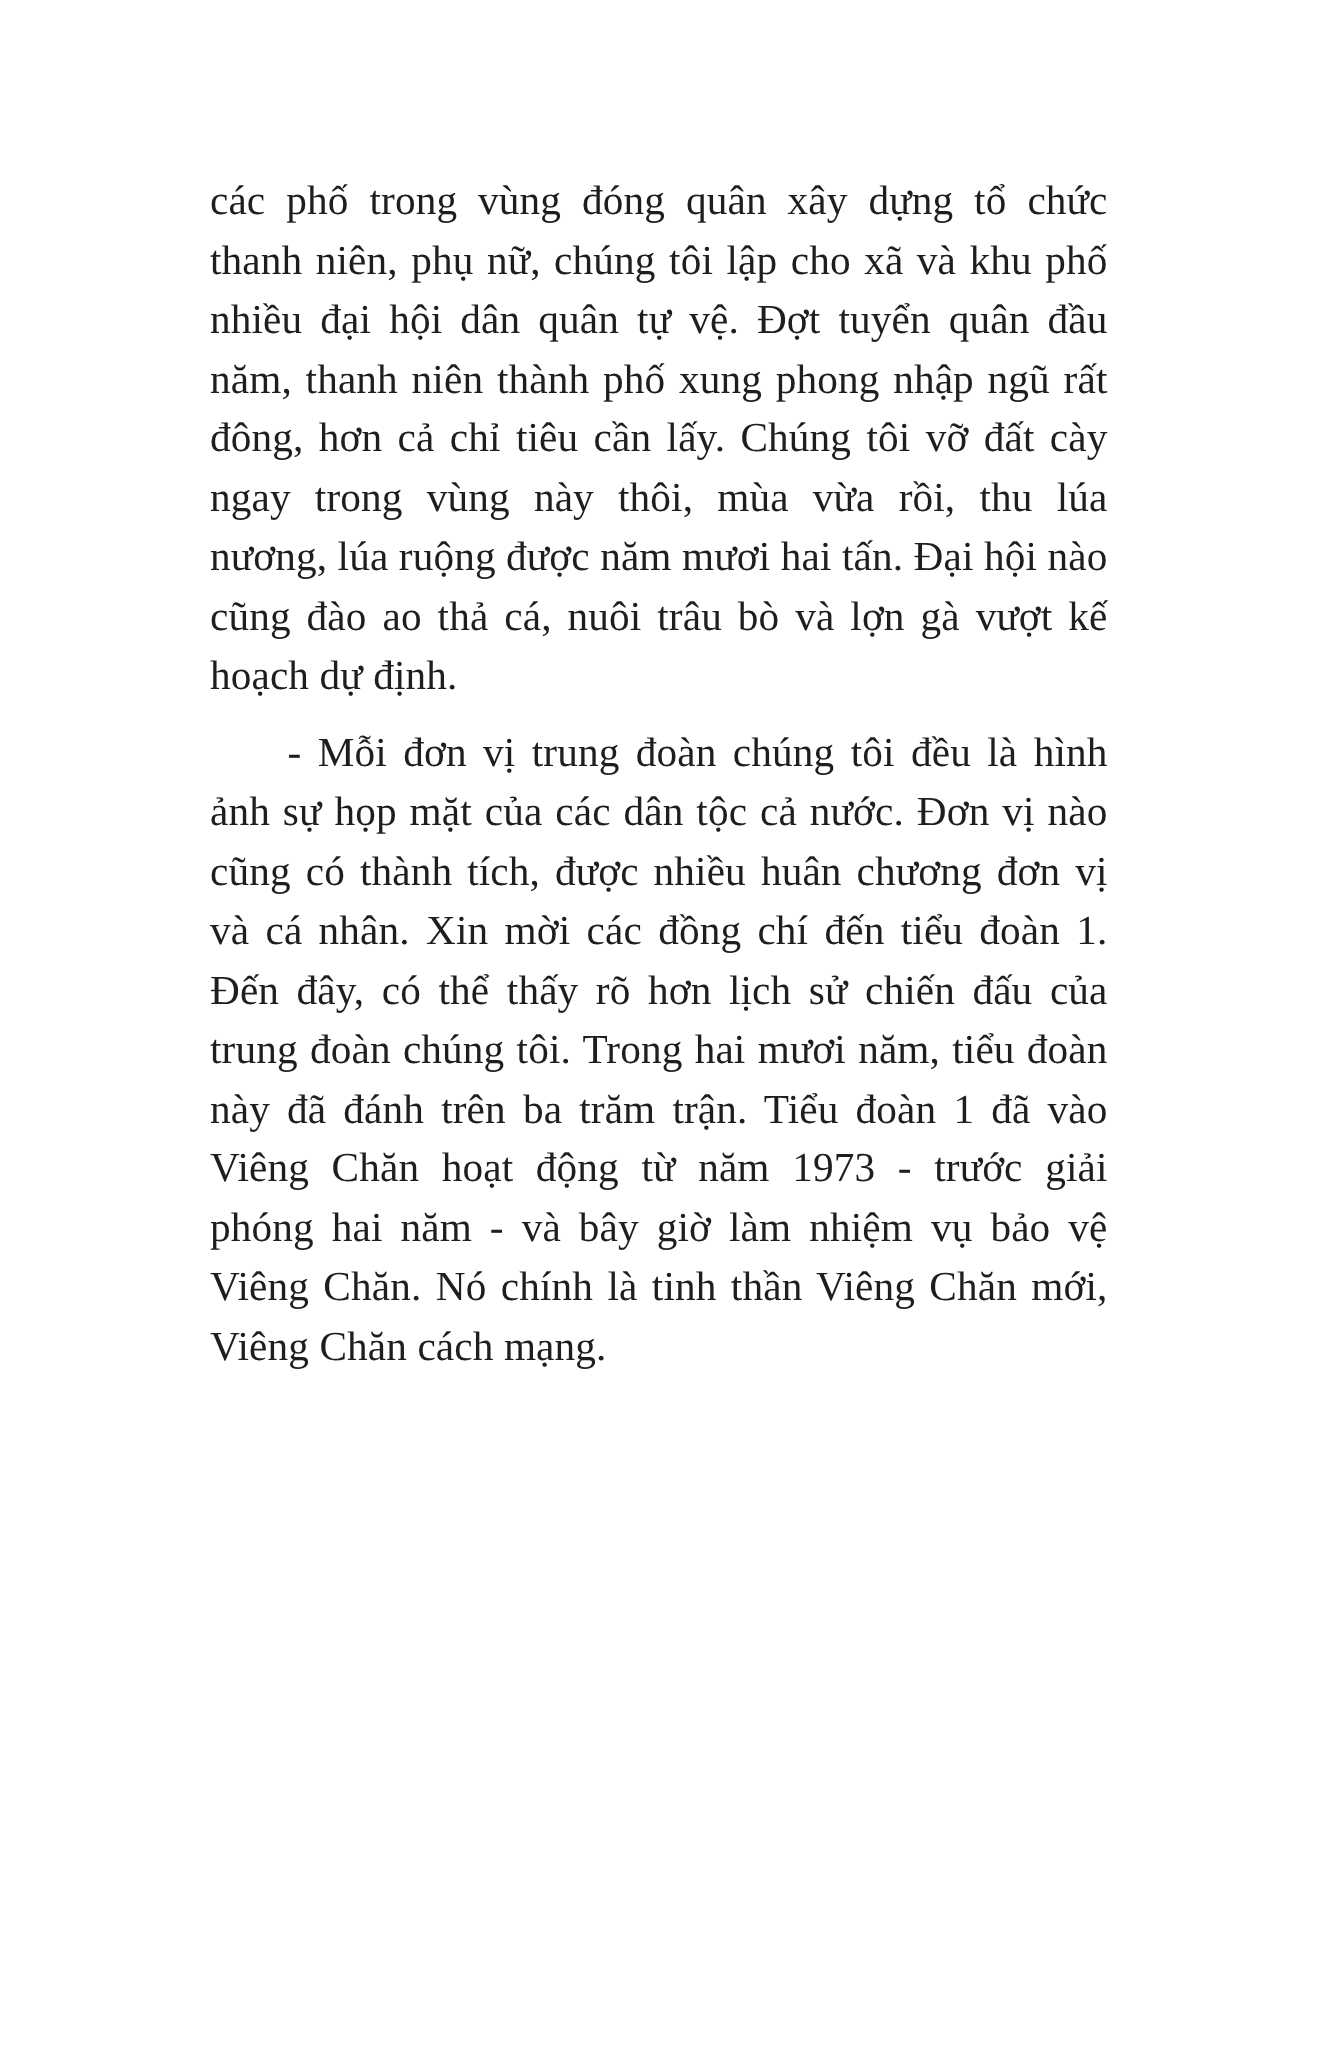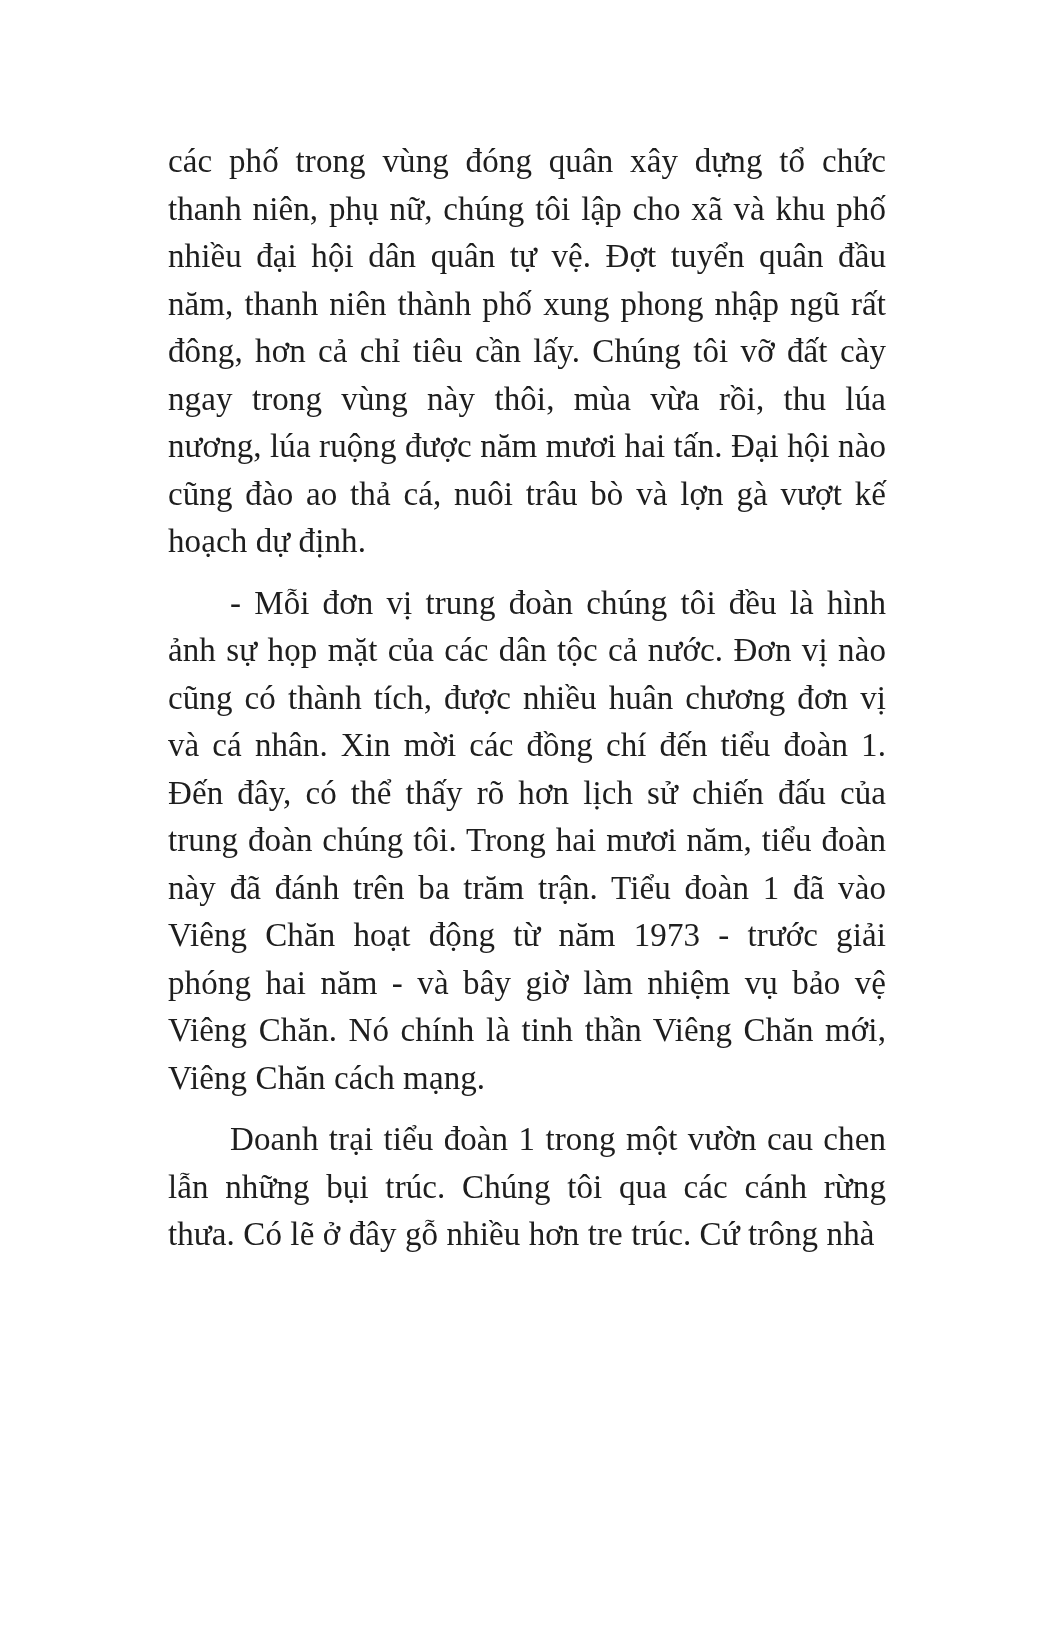--- a/index.html
+++ b/index.html
@@ -61,21 +61,20 @@
   }
 </style>
 </head>
 <body>
 
 <div class="page">
 
   <main class="text-block">
     <p class="para no-indent">các phố trong vùng đóng quân xây dựng tổ chức thanh niên, phụ nữ, chúng tôi lập cho xã và khu phố nhiều đại hội dân quân tự vệ. Đợt tuyển quân đầu năm, thanh niên thành phố xung phong nhập ngũ rất đông, hơn cả chỉ tiêu cần lấy. Chúng tôi vỡ đất cày ngay trong vùng này thôi, mùa vừa rồi, thu lúa nương, lúa ruộng được năm mươi hai tấn. Đại hội nào cũng đào ao thả cá, nuôi trâu bò và lợn gà vượt kế hoạch dự định.</p>
     <p class="para">- Mỗi đơn vị trung đoàn chúng tôi đều là hình ảnh sự họp mặt của các dân tộc cả nước. Đơn vị nào cũng có thành tích, được nhiều huân chương đơn vị và cá nhân. Xin mời các đồng chí đến tiểu đoàn 1. Đến đây, có thể thấy rõ hơn lịch sử chiến đấu của trung đoàn chúng tôi. Trong hai mươi năm, tiểu đoàn này đã đánh trên ba trăm trận. Tiểu đoàn 1 đã vào Viêng Chăn hoạt động từ năm 1973 - trước giải phóng hai năm - và bây giờ làm nhiệm vụ bảo vệ Viêng Chăn. Nó chính là tinh thần Viêng Chăn mới, Viêng Chăn cách mạng.</p>
-    <p class="para">Doanh trại tiểu đoàn 1 trong một vườn cau chen lẫn những bụi trúc. Chúng tôi qua các cánh rừng thưa. Có lẽ ở đây gỗ nhiều hơn tre trúc. Cứ trông nhà</p>
   </main>
 
   <footer class="page-footer">
     <span class="page-num">8</span>
     <span class="footer-rule"></span>
     <span class="author">Tô Hoài</span>
   </footer>
 
 </div>
 

